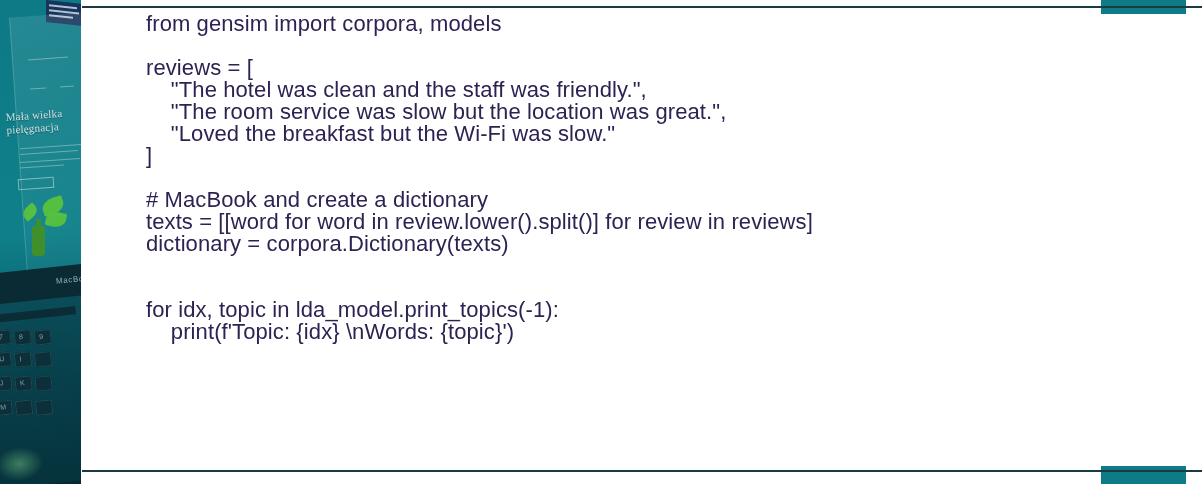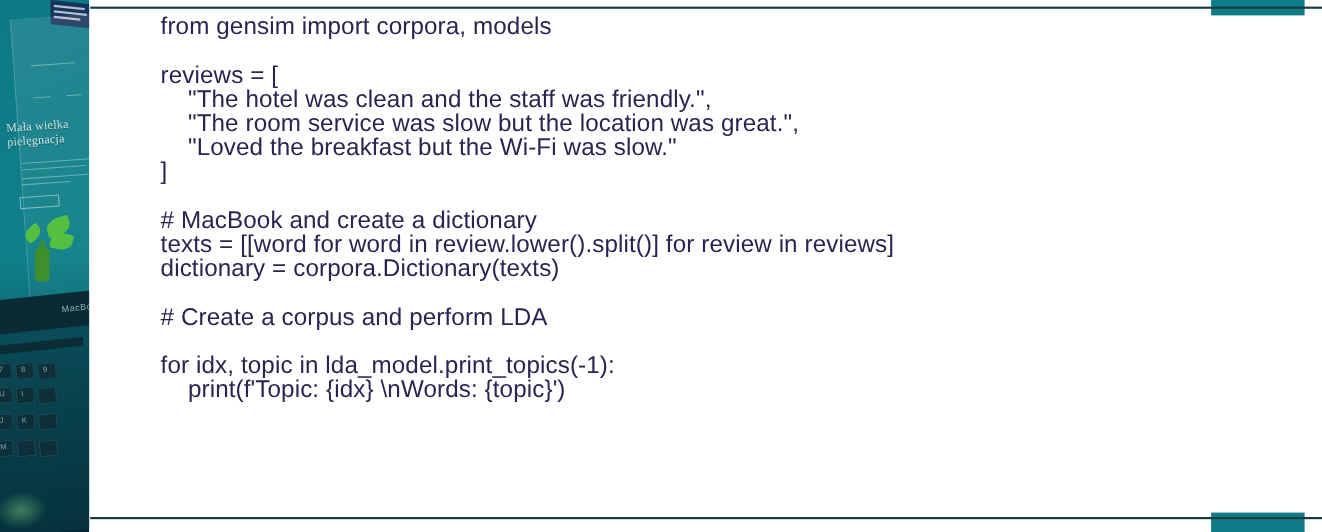--- a/index.html
+++ b/index.html
@@ -340,19 +340,18 @@
     <div class="code-line">reviews = [</div>
     <div class="code-line">    "The hotel was clean and the staff was friendly.",</div>
     <div class="code-line">    "The room service was slow but the location was great.",</div>
     <div class="code-line">    "Loved the breakfast but the Wi-Fi was slow."</div>
     <div class="code-line">]</div>
     <div class="code-line blank">&nbsp;</div>
     <div class="code-line"># MacBook and create a dictionary</div>
     <div class="code-line">texts = [[word for word in review.lower().split()] for review in reviews]</div>
     <div class="code-line">dictionary = corpora.Dictionary(texts)</div>
     <div class="code-line blank">&nbsp;</div>
-    <div class="code-line"># Create a corpus and perform LDA</div>
     <div class="code-line blank">&nbsp;</div>
     <div class="code-line">for idx, topic in lda_model.print_topics(-1):</div>
     <div class="code-line">    print(f'Topic: {idx} \nWords: {topic}')</div>
   </div>
 
 </div>
 
 </body></html>

